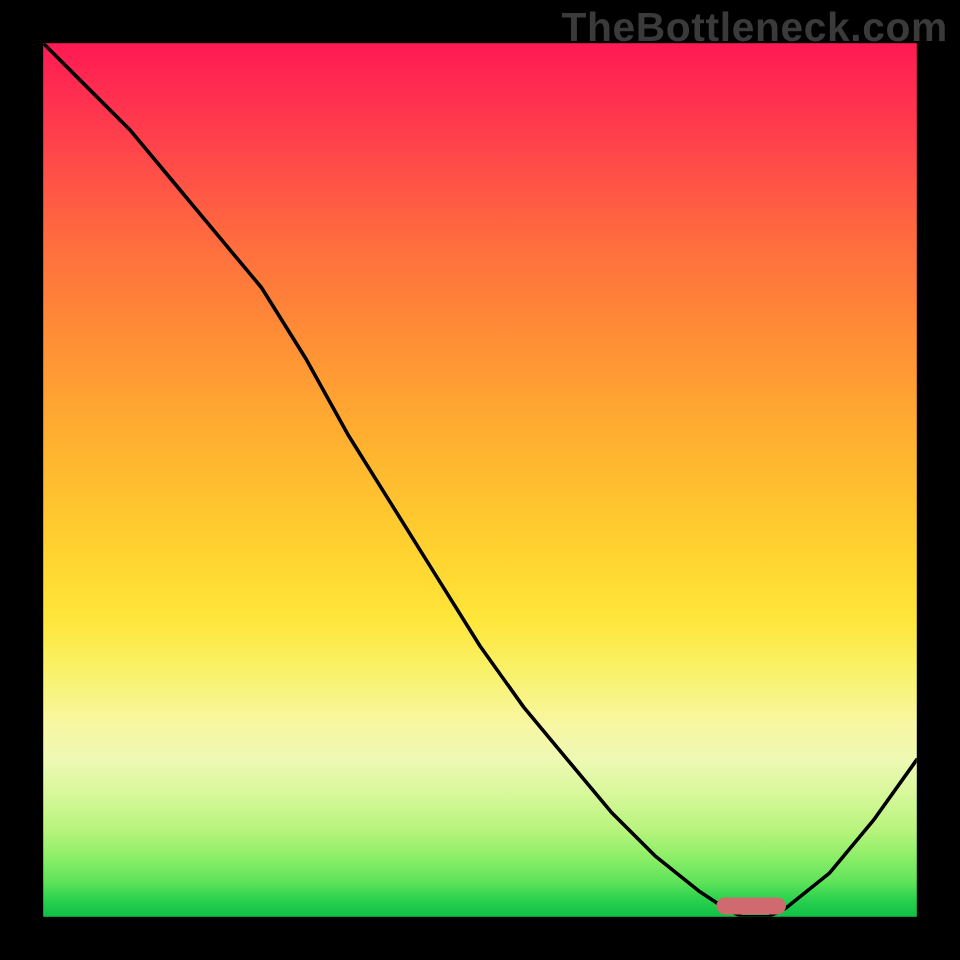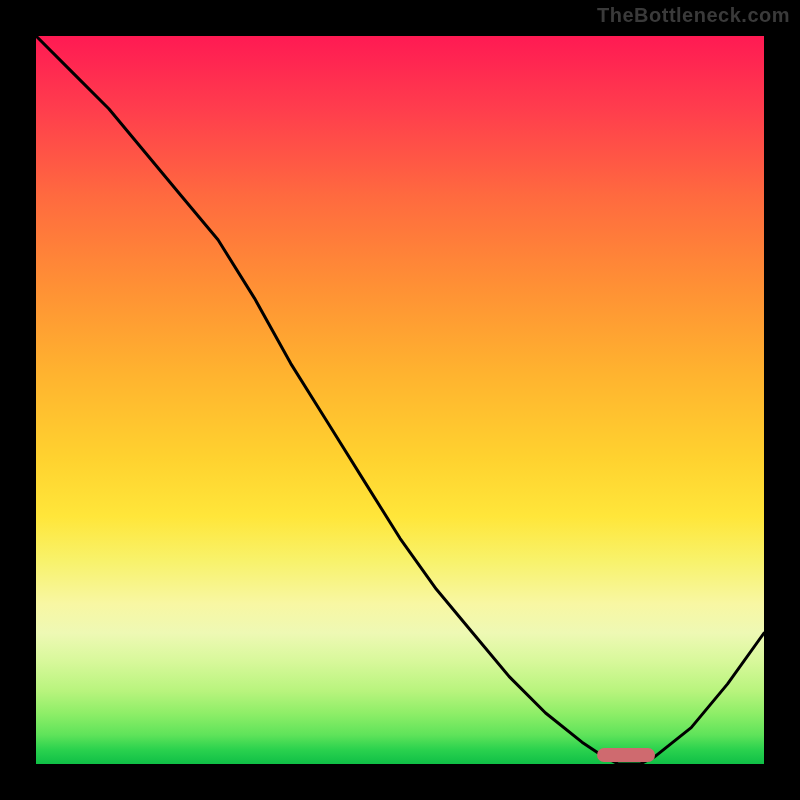--- a/index.html
+++ b/index.html
@@ -15,21 +15,21 @@
     position: relative;
     width: 800px;
     height: 800px;
     background: #000;
   }
   .watermark {
     position: absolute;
     top: 4px;
     right: 10px;
     color: #3a3a3a;
-    font-size: 20px;
+    font-size: 34px;
     font-weight: 600;
     letter-spacing: 0.5px;
     user-select: none;
   }
   .plot {
     position: absolute;
     left: 36px;
     top: 36px;
     width: 728px;
     height: 728px;

